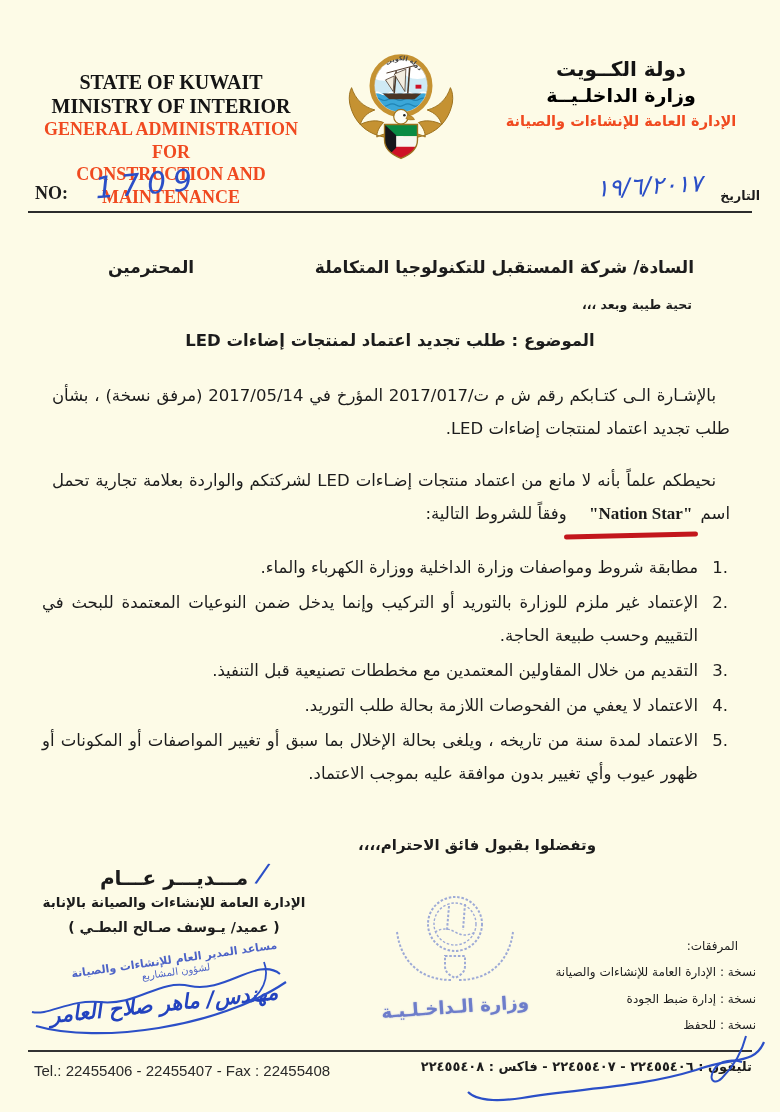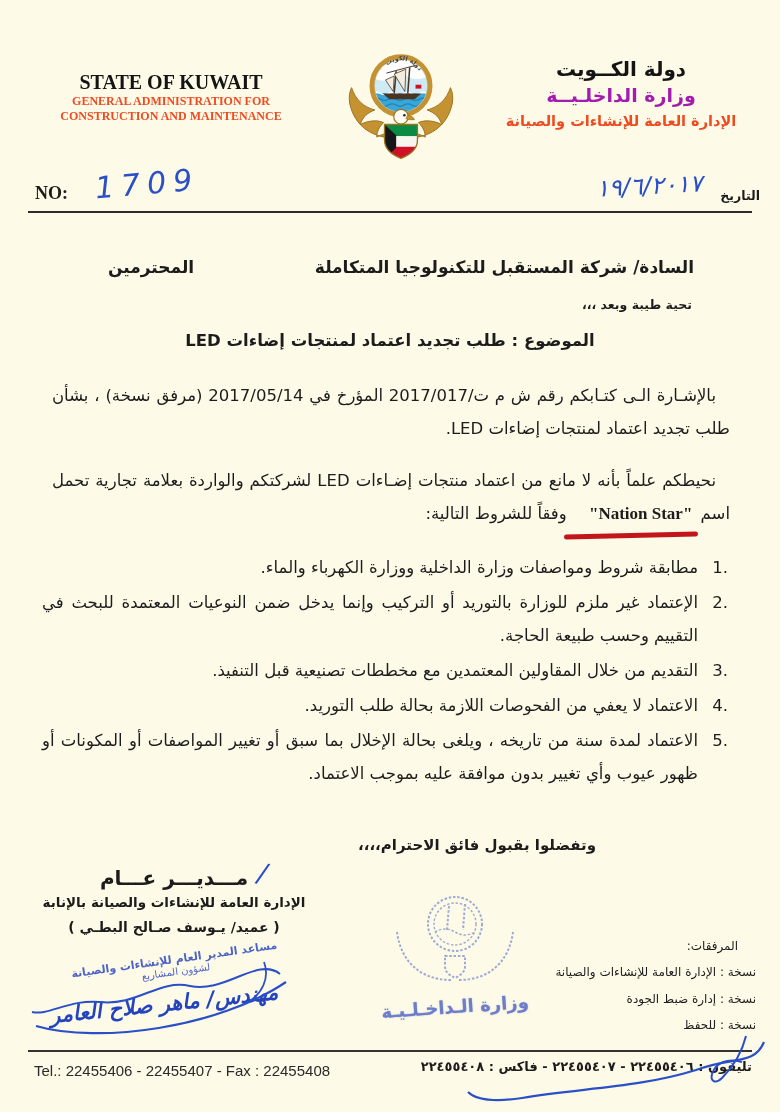--- a/index.html
+++ b/index.html
@@ -3,25 +3,25 @@
 <meta charset="utf-8">
 <style>
   html,body{margin:0;padding:0;background:#e8e8e8;}
   .page{position:relative;width:780px;height:1112px;margin:0 auto;background:#FDFBE7;
         font-family:"DejaVu Sans",sans-serif;color:#1c1c1c;overflow:hidden;}
 
   
   .hdr-en{position:absolute;left:28px;top:70px;width:286px;text-align:center;
           font-family:"Liberation Serif",serif;font-weight:bold;}
   .hdr-en .black{font-size:20px;color:#141414;line-height:1.2;}
-  .hdr-en .orange{font-size:12px;color:#F04A20;line-height:1.25;}
+  .hdr-en .orange{font-size:18px;color:#F04A20;line-height:1.25;}
   .emblem{position:absolute;left:338px;top:42px;width:126px;height:132px;}
   .hdr-ar{position:absolute;right:16px;top:56px;width:286px;text-align:center;direction:rtl;font-weight:bold;}
   .hdr-ar .l1{font-size:20px;line-height:1.35;color:#141414;}
-  .hdr-ar .l2{font-size:19px;line-height:1.35;color:#a21caf;}
+  .hdr-ar .l2{font-size:19px;line-height:1.35;color:#000000;}
   .hdr-ar .l3{font-size:14.5px;color:#F04A20;margin-top:4px;}
 
   
   .no-label{position:absolute;left:35px;top:183px;font-family:"Liberation Serif",serif;
             font-weight:bold;font-size:18px;}
   .no-value{position:absolute;left:95px;top:166px;font-size:30px;color:#2b4fc7;
             font-style:italic;letter-spacing:7px;transform:rotate(-5deg);}
   .date-label{position:absolute;right:20px;top:188px;font-weight:bold;font-size:12.5px;direction:rtl;}
   .date-value{position:absolute;right:78px;top:172px;font-size:24px;color:#2b4fc7;
               font-style:italic;letter-spacing:2px;transform:rotate(-3deg);direction:rtl;}
@@ -82,20 +82,21 @@
   .foot-ar{position:absolute;right:28px;top:1059px;direction:rtl;font-weight:bold;font-size:13px;}
   .foot-scribble{position:absolute;left:462px;top:1032px;}
 </style>
 </head>
 <body>
 
 <div class="page">
 
   <div class="hdr-en">
     <div class="black">STATE OF KUWAIT</div>
+    <div class="black">MINISTRY OF INTERIOR</div>
     <div class="orange">GENERAL ADMINISTRATION FOR</div>
     <div class="orange">CONSTRUCTION AND MAINTENANCE</div>
   </div>
 
   <div class="emblem">
     <svg viewBox="0 0 130 134" width="126" height="132">
       <defs>
         <clipPath id="cc">
             <circle cx="65" cy="44" r="27"></circle>
           </clipPath>

